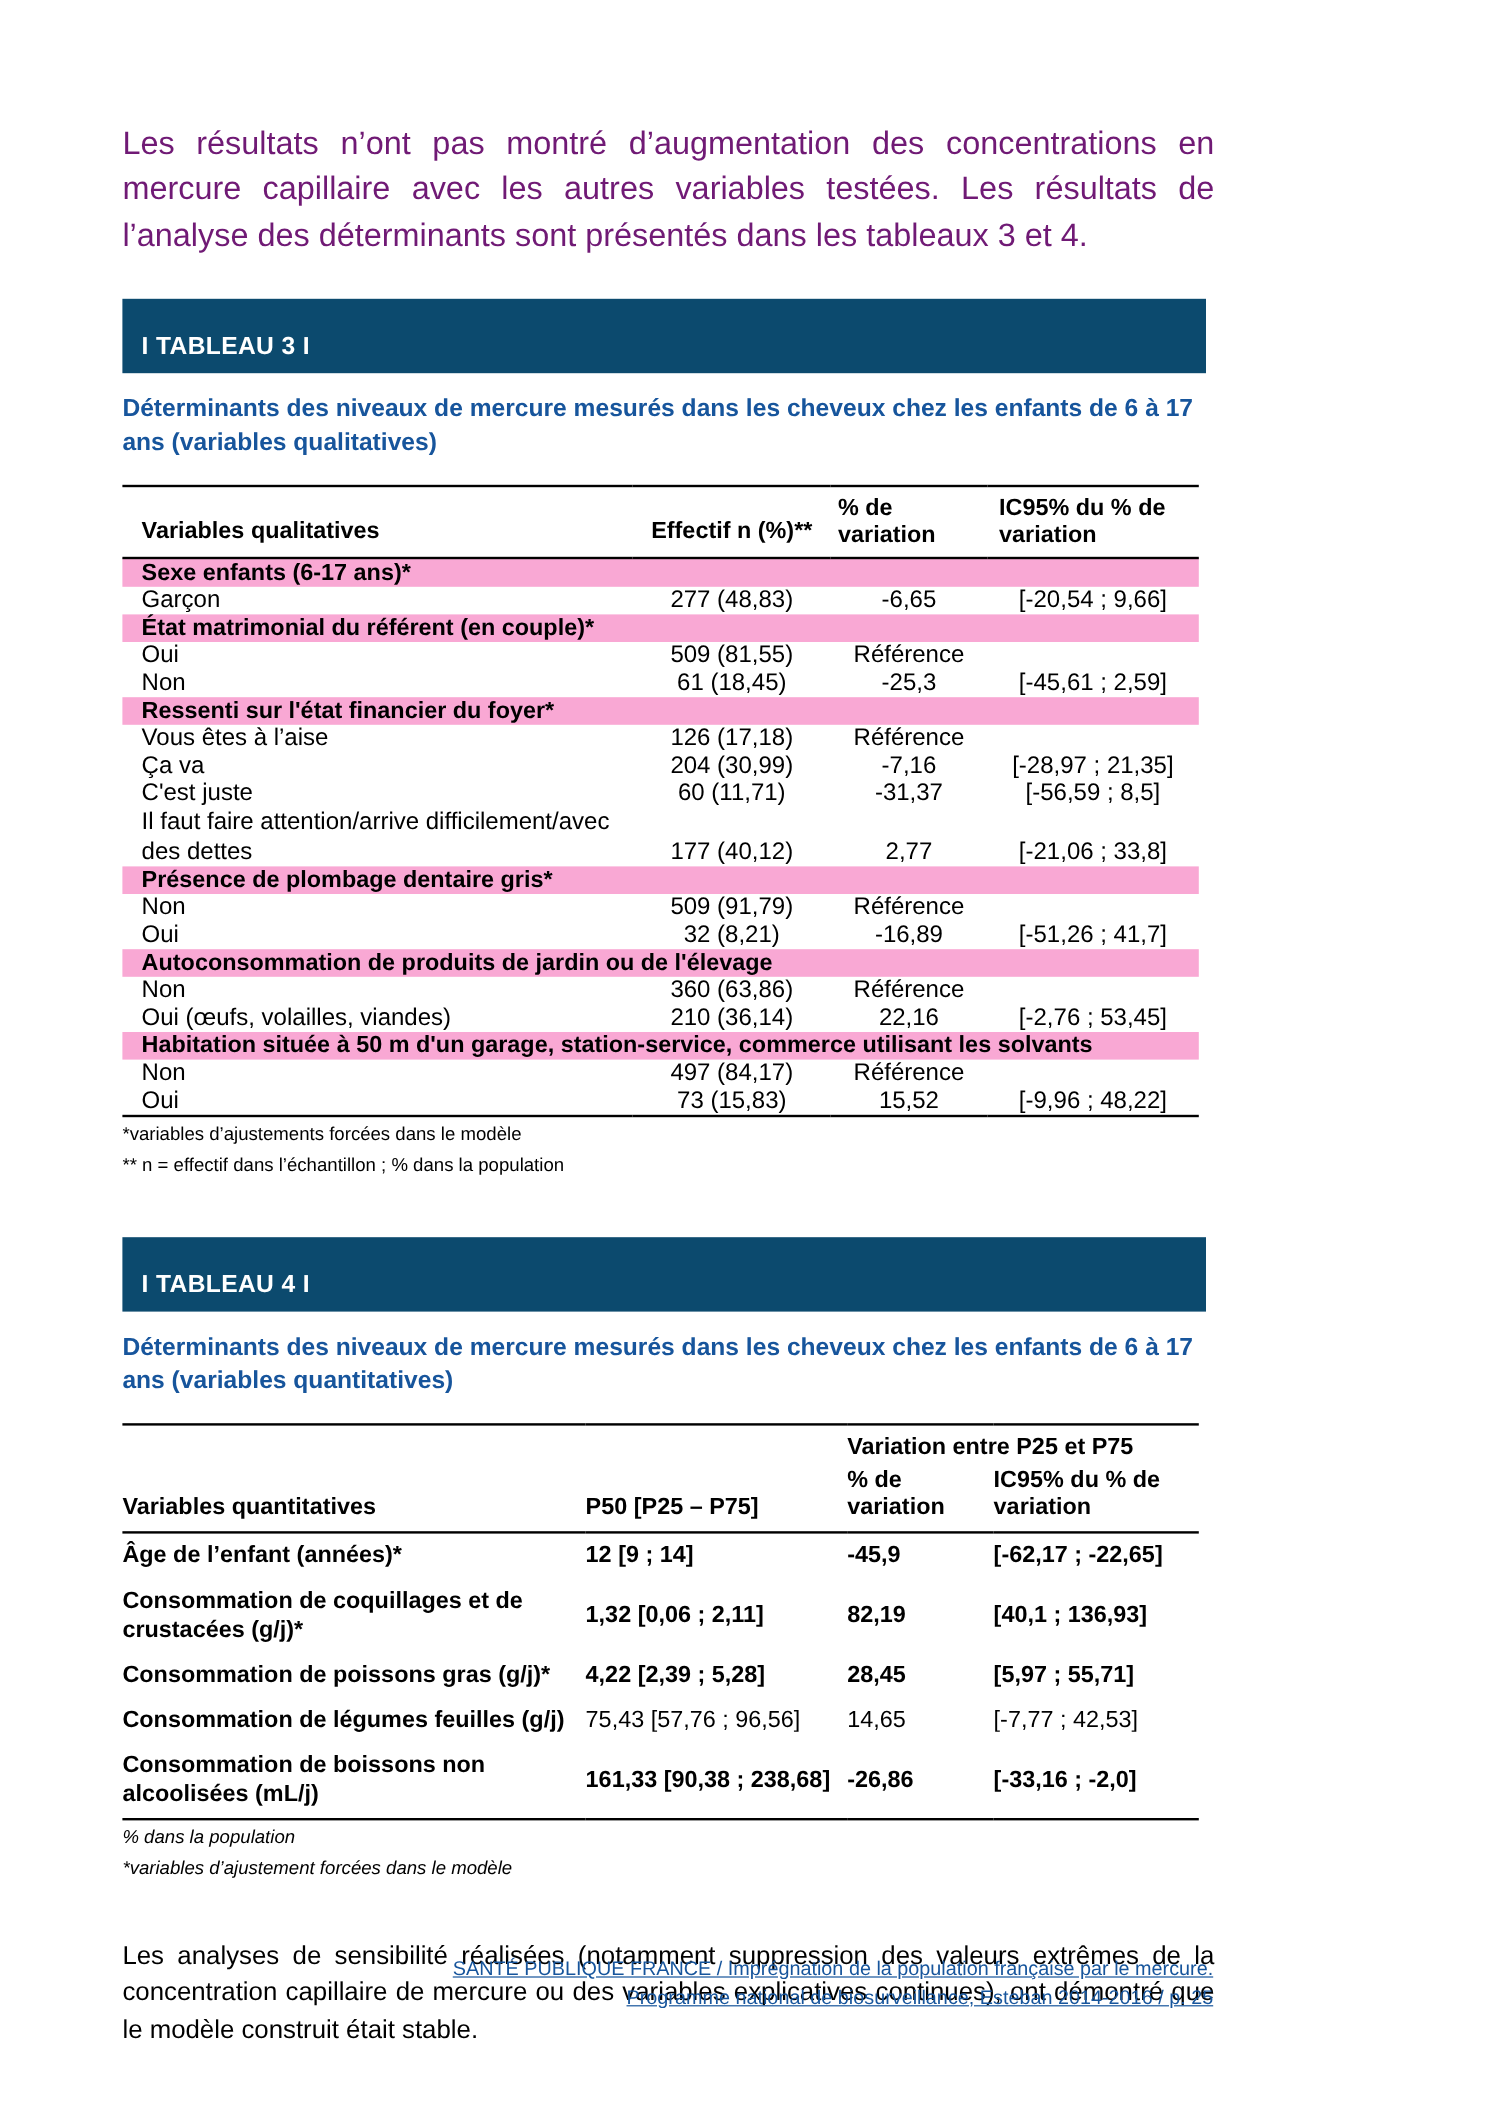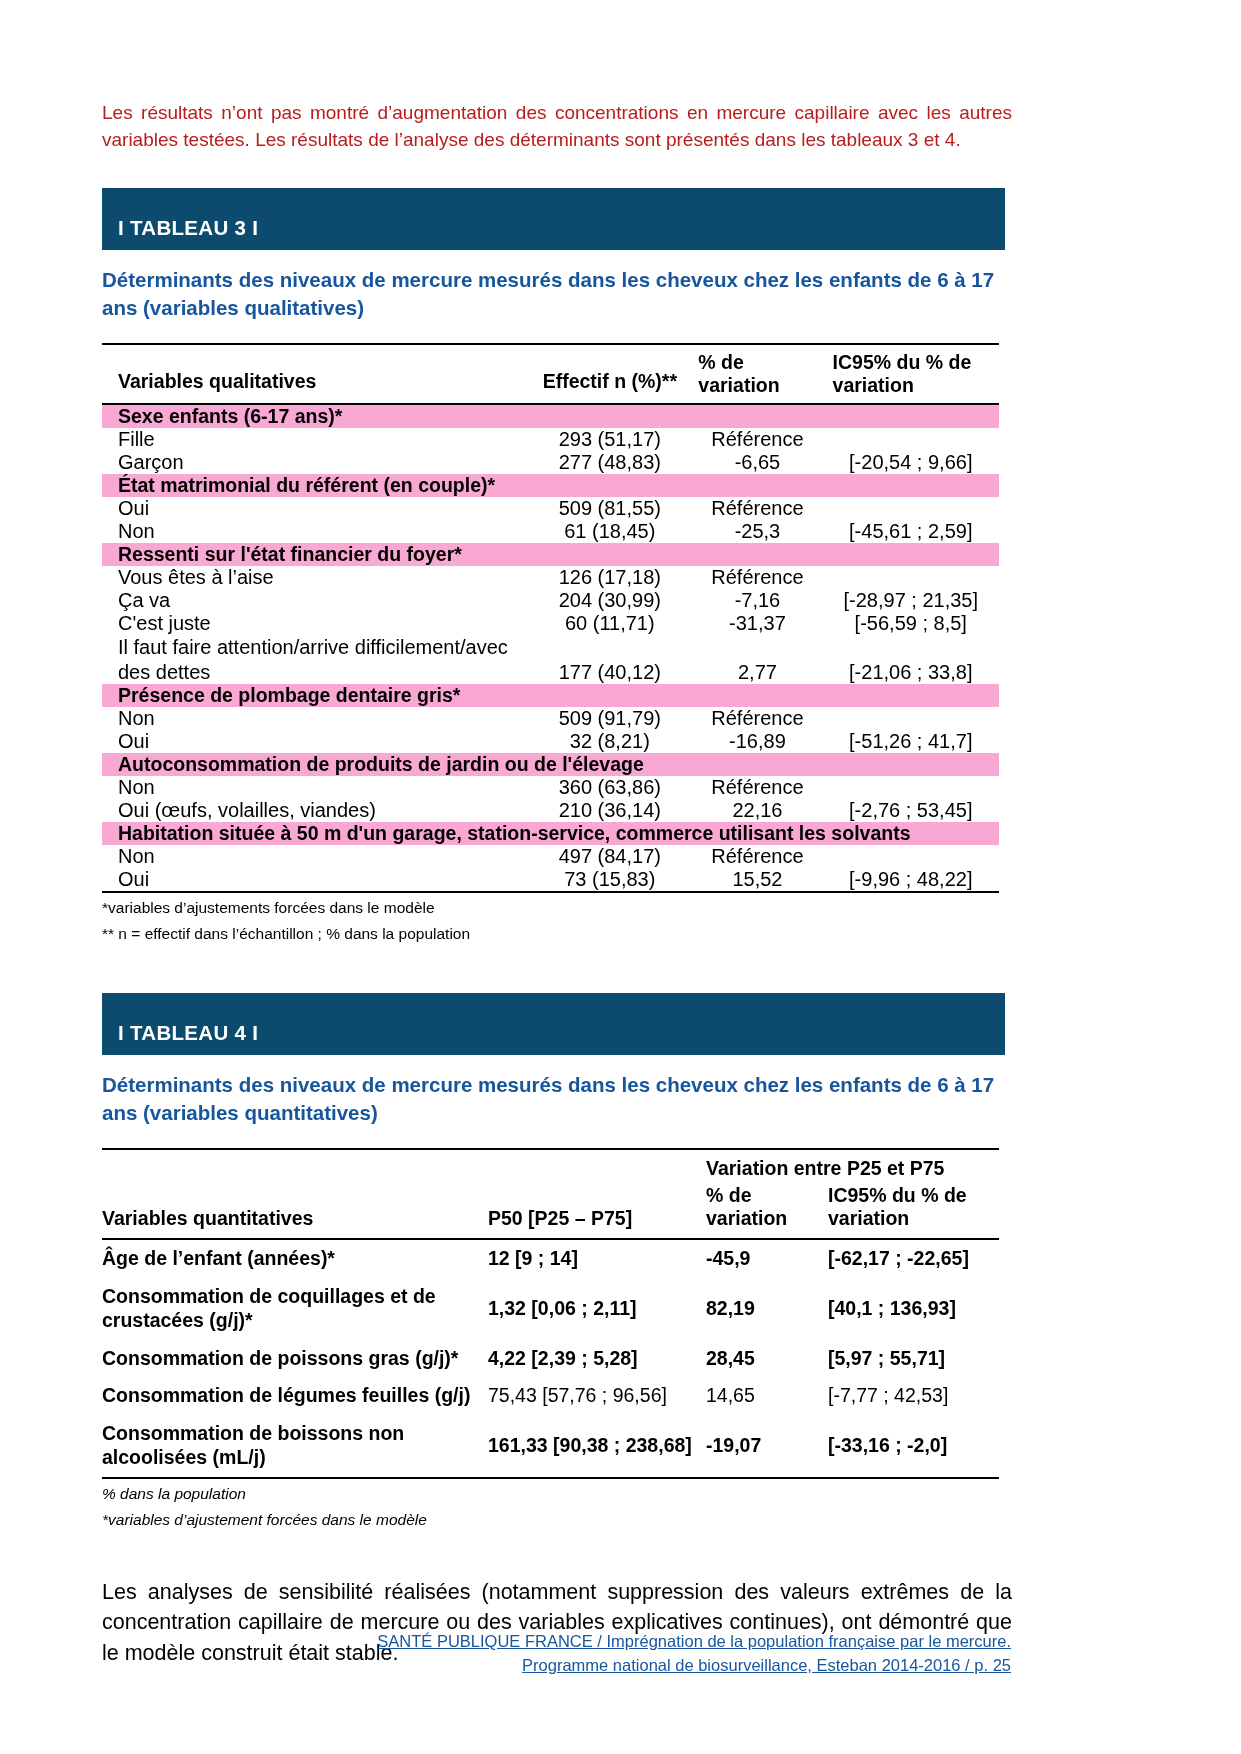--- a/index.html
+++ b/index.html
@@ -24,24 +24,24 @@
   }
   .content {
     position: absolute;
     left: 102px;
     top: 100px;
     width: 910px;
   }
 
   
   .intro {
-    font-size: 19px;
+    font-size: 27px;
     line-height: 1.42;
     text-align: justify;
-    color: #b91c1c;
+    color: #701a75;
     margin: 0 0 34px 0;
   }
 
   
   .banner {
     background: #0c4a6e;
     color: #ffffff;
     height: 62px;
     width: 903px;
     display: flex;
@@ -197,26 +197,20 @@
           <td class="c4">
             <div>IC95% du % de</div>
             <div>variation</div>
           </td>
         </tr>
 
         <tr class="grouprow rule-top">
           <td class="c1" colspan="4">Sexe enfants (6-17 ans)*</td>
         </tr>
         <tr class="datarow">
-          <td class="c1">Fille</td>
-          <td class="c2">293 (51,17)</td>
-          <td class="c3">Référence</td>
-          <td class="c4"></td>
-        </tr>
-        <tr class="datarow">
           <td class="c1">Garçon</td>
           <td class="c2">277 (48,83)</td>
           <td class="c3">-6,65</td>
           <td class="c4">[-20,54 ; 9,66]</td>
         </tr>
 
         <tr class="grouprow">
           <td class="c1" colspan="4">État matrimonial du référent (en couple)*</td>
         </tr>
         <tr class="datarow">
@@ -358,21 +352,21 @@
         </tr>
         <tr class="qrow plain">
           <td class="q1">Consommation de légumes feuilles (g/j)</td>
           <td class="q2">75,43 [57,76 ; 96,56]</td>
           <td class="q3">14,65</td>
           <td class="q4">[-7,77 ; 42,53]</td>
         </tr>
         <tr class="qrow bold rule-bottom">
           <td class="q1">Consommation de boissons non alcoolisées (mL/j)</td>
           <td class="q2">161,33 [90,38 ; 238,68]</td>
-          <td class="q3">-19,07</td>
+          <td class="q3">-26,86</td>
           <td class="q4">[-33,16 ; -2,0]</td>
         </tr>
       </tbody>
     </table>
 
     <div class="footnotes italic">% dans la population</div>
     <div class="footnotes italic">*variables d’ajustement forcées dans le modèle</div>
 
     <p class="outro">Les analyses de sensibilité réalisées (notamment suppression des valeurs extrêmes de la concentration capillaire de mercure ou des variables explicatives continues), ont démontré que le modèle construit était stable.</p>
   </div>

